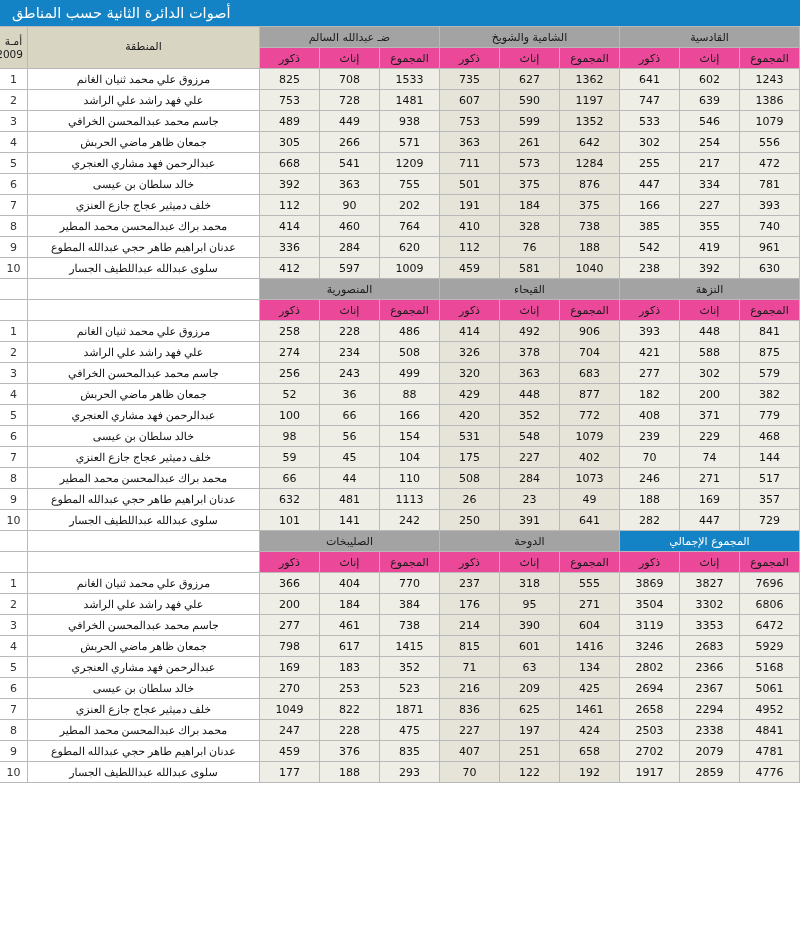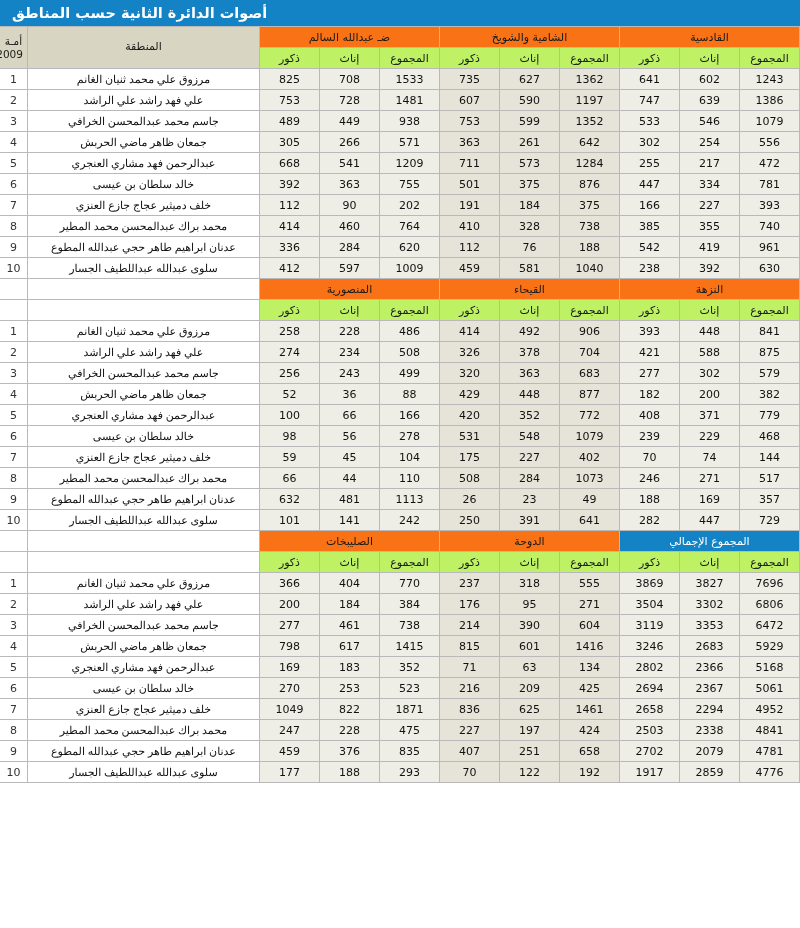--- a/index.html
+++ b/index.html
@@ -9,21 +9,21 @@
     font-size:11px;color:#111;
     -webkit-font-smoothing:antialiased;
   }
   .sheet{width:800px;height:928px;position:relative;background:#fff;box-sizing:border-box;}
 
   
   .title-bar{
     height:26px;background:#1383c6;color:#fff;
     display:flex;align-items:center;justify-content:flex-end;
     padding:0 12px;box-sizing:border-box;
-    font-weight:bold;font-size:14.5px;letter-spacing:0;
+    font-weight:normal;font-size:14.5px;letter-spacing:0;
   }
 
   
   table.grid{
     border-collapse:collapse;width:800px;table-layout:fixed;
   }
   table.grid td,table.grid th{
     border:1px solid #b9b9b9;
     padding:0 4px;
     height:21px;
@@ -34,25 +34,25 @@
     box-sizing:border-box;
     white-space:nowrap;
     overflow:hidden;
   }
   
   col.c-rank{width:28px;}
   col.c-name{width:232px;}
   col.c-num{width:60px;}
 
   .grp-head{
-    background:#f97316;font-weight:bold;font-size:12px;color:#1a1a1a;
+    background:#a3a3a3;font-weight:bold;font-size:12px;color:#1a1a1a;
   }
   .grp-head.blue{background:#1383c6;color:#fff;}
   .sub-head{
-    background:#bef264;font-weight:bold;font-size:11px;color:#1a1a1a;
+    background:#ec4899;font-weight:bold;font-size:11px;color:#1a1a1a;
   }
   .meta-cell{
     background:#d9d5c3;font-weight:bold;font-size:11px;color:#1a1a1a;
     text-align:center;line-height:1.15;margin-left:46px;
   }
   .meta-cell.small{font-size:10.5px;}
   td.name{
     text-align:right;font-weight:bold;font-size:11.5px;color:#111;
     padding-right:8px;background:#fff;font-family:Liberation Serif, serif;
   }
@@ -324,21 +324,21 @@
           <td class="name">عبدالرحمن فهد مشاري العنجري</td>
           <td class="rank">5</td>
         </tr>
         <tr class="band">
           <td class="num">468</td>
           <td class="num">229</td>
           <td class="num">239</td>
           <td class="num alt">1079</td>
           <td class="num alt">548</td>
           <td class="num alt">531</td>
-          <td class="num">278</td>
+          <td class="num">154</td>
           <td class="num">56</td>
           <td class="num">98</td>
           <td class="name">خالد سلطان بن عيسى</td>
           <td class="rank">6</td>
         </tr>
         <tr class="band">
           <td class="num">144</td>
           <td class="num">74</td>
           <td class="num">70</td>
           <td class="num alt">402</td>

